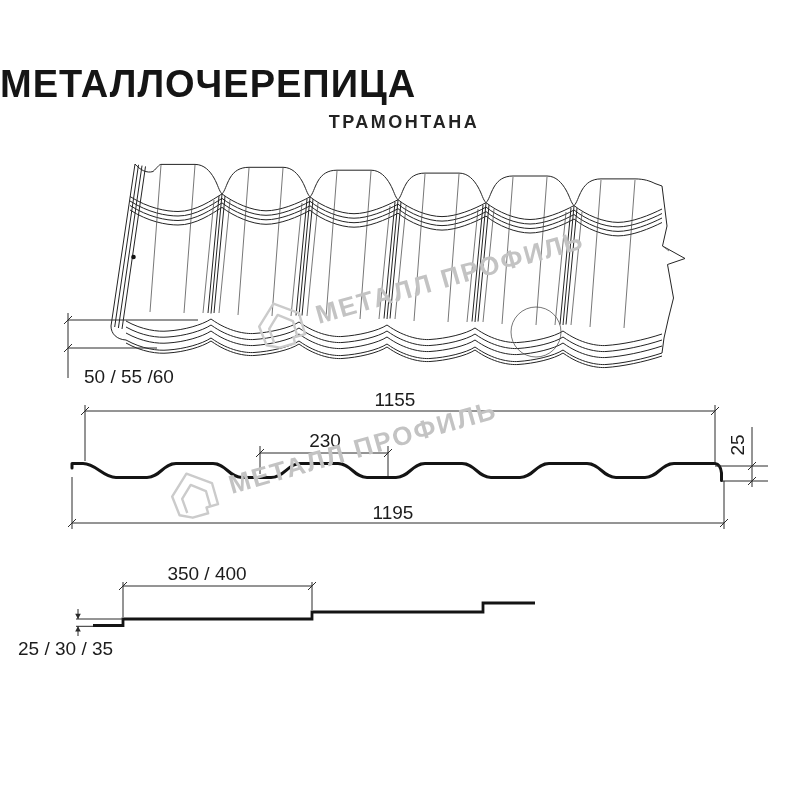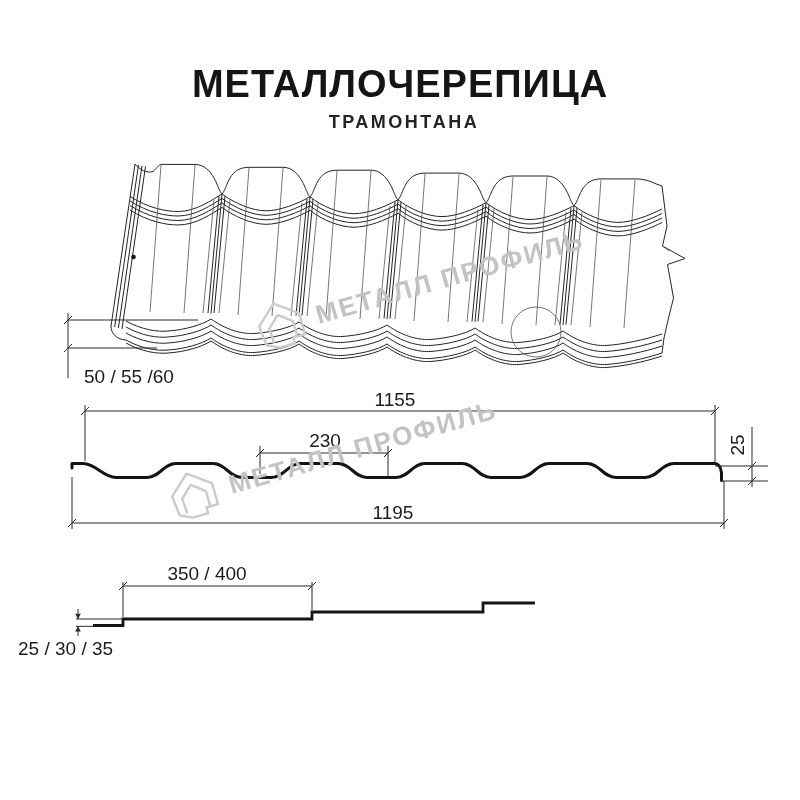--- a/index.html
+++ b/index.html
@@ -1,21 +1,21 @@
 <!DOCTYPE html>
 <html><head>
 <meta charset="utf-8">
 <style>
   html,body{margin:0;padding:0;}
   body{
     width:800px;height:800px;background:#ffffff;position:relative;overflow:hidden;
     font-family:"Liberation Sans", sans-serif;
   }
   .title{
-    position:absolute;left:0;top:63px;width:800px;text-align:center;
+    position:absolute;left:0;top:63px;width:800px;
     font-size:38px;font-weight:700;letter-spacing:1px;color:#151515;
   }
   .subtitle{
     position:absolute;left:4px;top:112px;width:800px;text-align:center;
     font-size:18px;font-weight:600;letter-spacing:2.5px;color:#232323;
   }
   svg{position:absolute;left:0;top:0;}
   .ln{stroke:#242424;stroke-width:1;fill:none;}
   .ln-light{stroke:#4a4a4a;stroke-width:0.75;fill:none;}
   .thick{stroke:#141414;stroke-width:3;fill:none;stroke-linejoin:round;stroke-linecap:round;}

